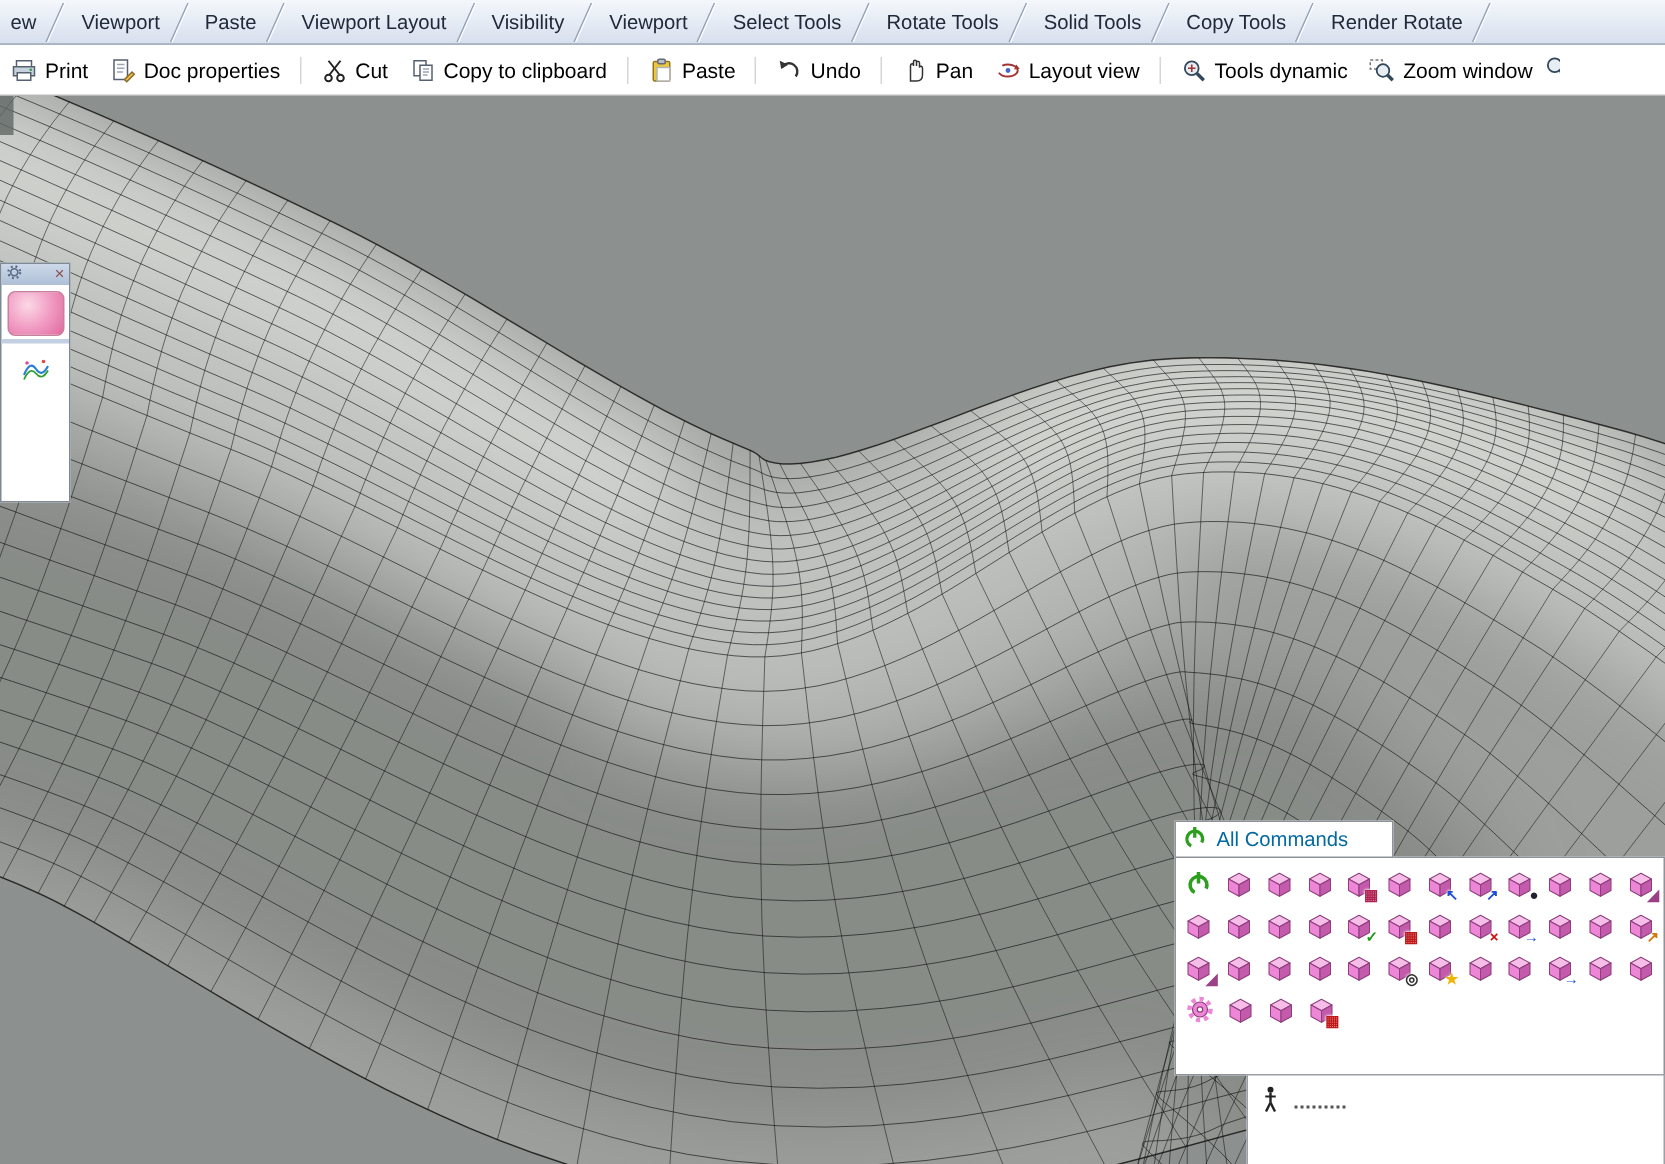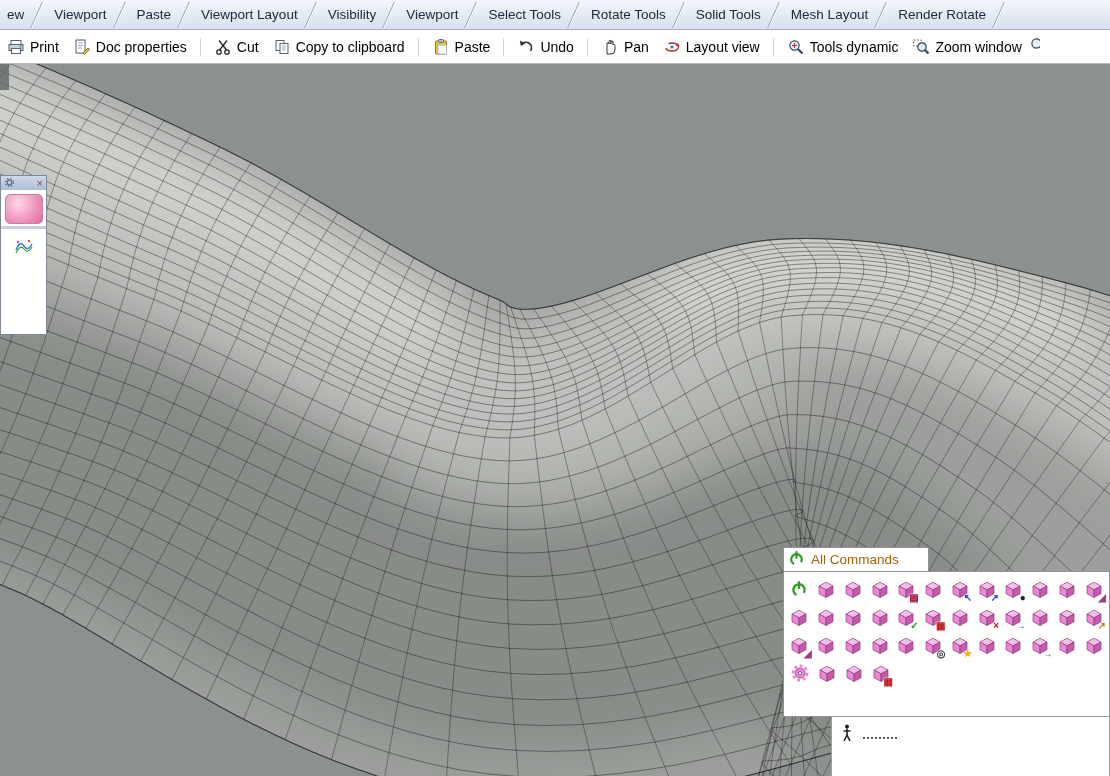--- a/index.html
+++ b/index.html
@@ -63,21 +63,21 @@
     background:radial-gradient(circle at 35% 30%, #fbd9e6, #f097c0 55%, #e06a9e);
     border:1px solid #c9809f;box-sizing:border-box;
   }
   .mp-div{height:3px;background:#c3d0e2;margin:2px 0;}
 
   
   .ac-title{
     position:absolute;left:783px;top:483px;width:146px;height:25px;z-index:7;
     background:#fff;border:1px solid #8d9399;box-sizing:border-box;
     display:flex;align-items:center;gap:6px;padding-left:4px;
-    font-size:13.5px;color:#a16207;
+    font-size:13.5px;color:#0369a1;
   }
   .ac-main{
     position:absolute;left:783px;top:507px;width:327px;height:146px;z-index:6;
     background:#fff;border:1px solid #8d9399;box-sizing:border-box;
   }
   #ac-grid{padding:3px 2px;}
   .ac-row{display:flex;}
   .ac-cell{width:27px;height:28px;position:relative;display:flex;align-items:center;justify-content:center;cursor:default;}
   .ac-cell .ov{
     position:absolute;right:1px;bottom:-1px;font-size:10px;font-weight:bold;line-height:12px;
@@ -119,21 +119,21 @@
     <div class="tab">
         <span>Select Tools</span>
       </div>
     <div class="tab">
         <span>Rotate Tools</span>
       </div>
     <div class="tab">
         <span>Solid Tools</span>
       </div>
     <div class="tab">
-        <span>Mesh Layout</span>
+        <span>Copy Tools</span>
       </div>
     <div class="tab">
         <span>Render Rotate</span>
       </div>
     <div class="tab-stub"></div>
   </div>
 
   <div class="toolbar">
     <div class="titem">
       <span>

